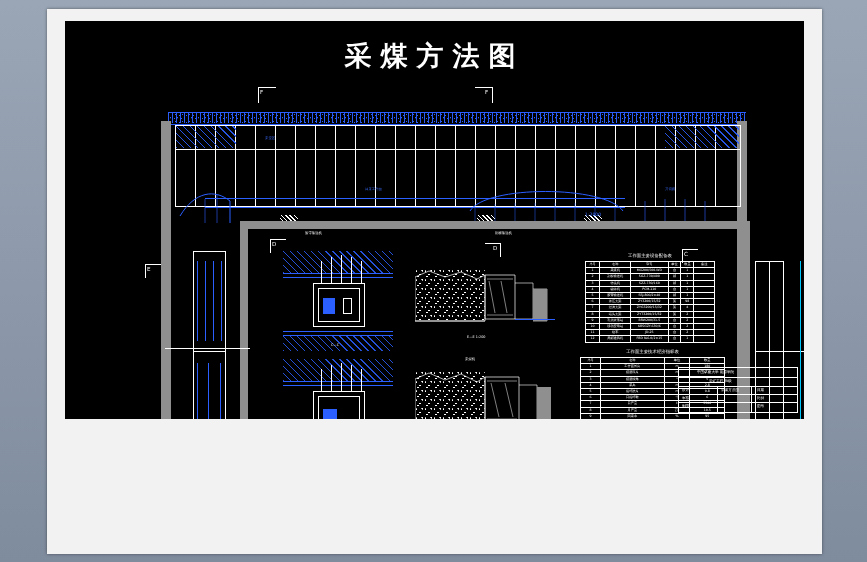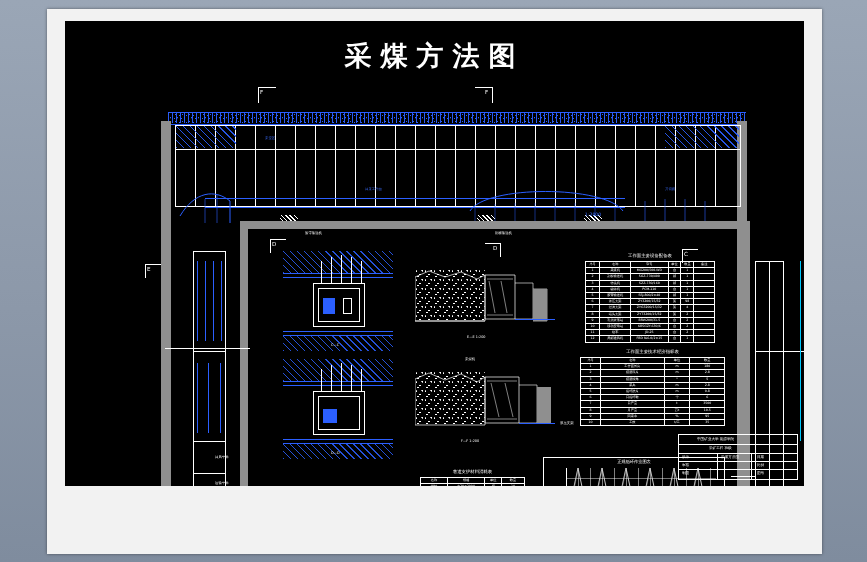--- a/index.html
+++ b/index.html
@@ -24,21 +24,21 @@
     height: 545px;
     background: #f2f2f2;
     box-shadow: 0 0 3px rgba(0,0,0,0.45);
   }
   
   #canvas {
     position: absolute;
     left: 18px;
     top: 12px;
     width: 739px;
-    height: 465px;
+    height: 398px;
     background: #000000;
     overflow: hidden;
   }
   .ttl {
     position: absolute;
     width: 100%;
     text-align: center;
     top: 17px;
     color: #ffffff;
     font-size: 27px;

